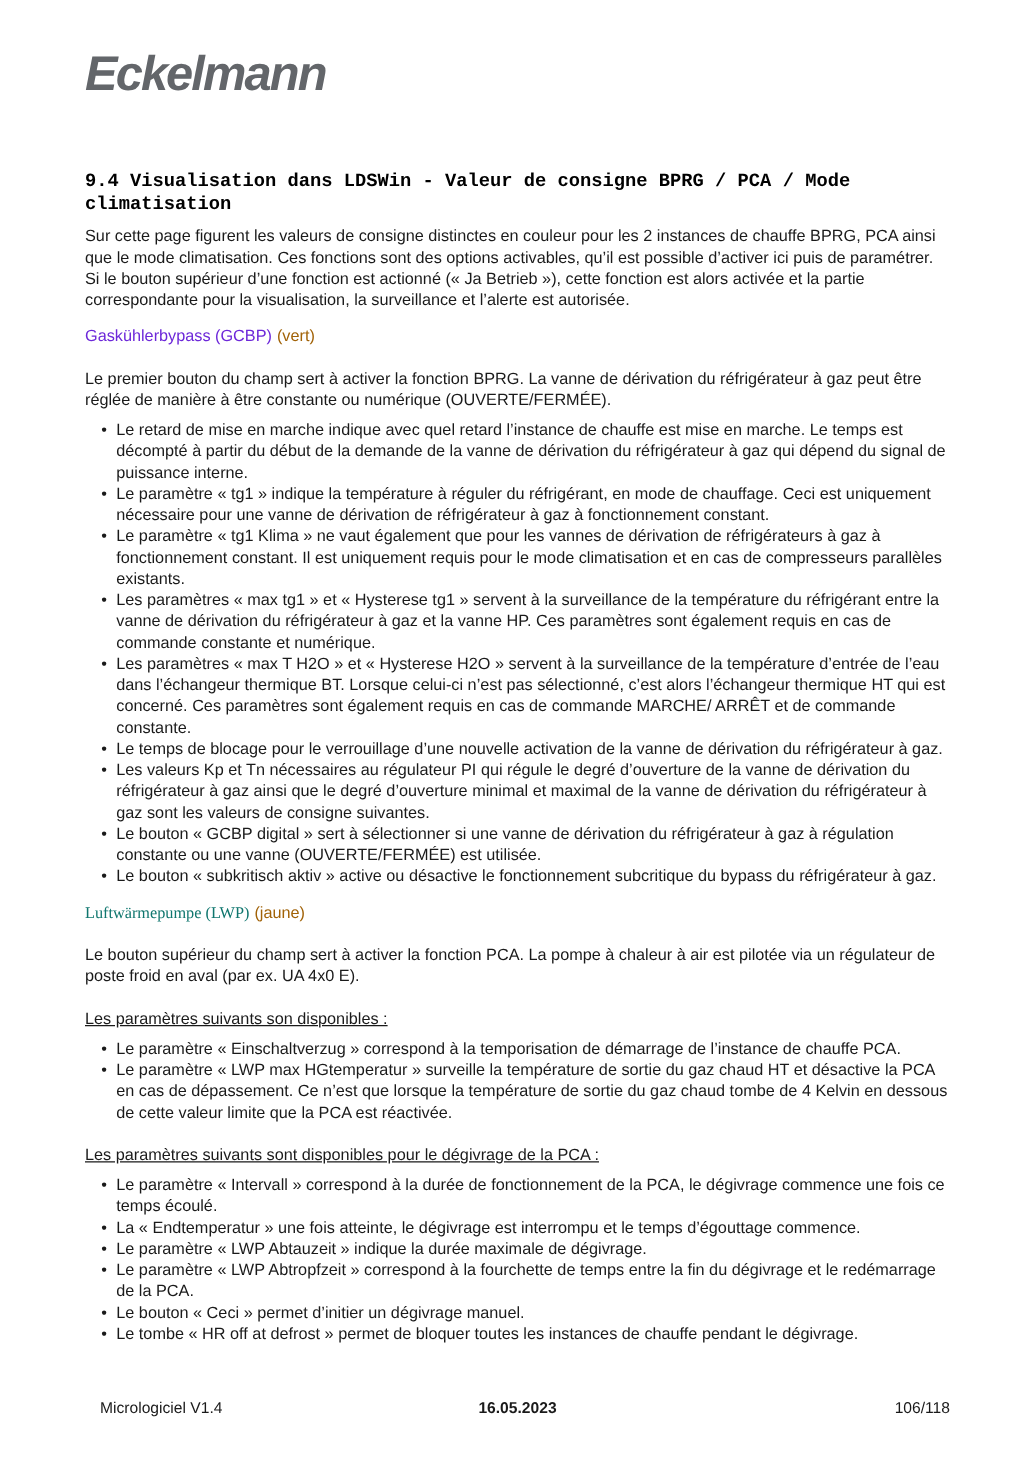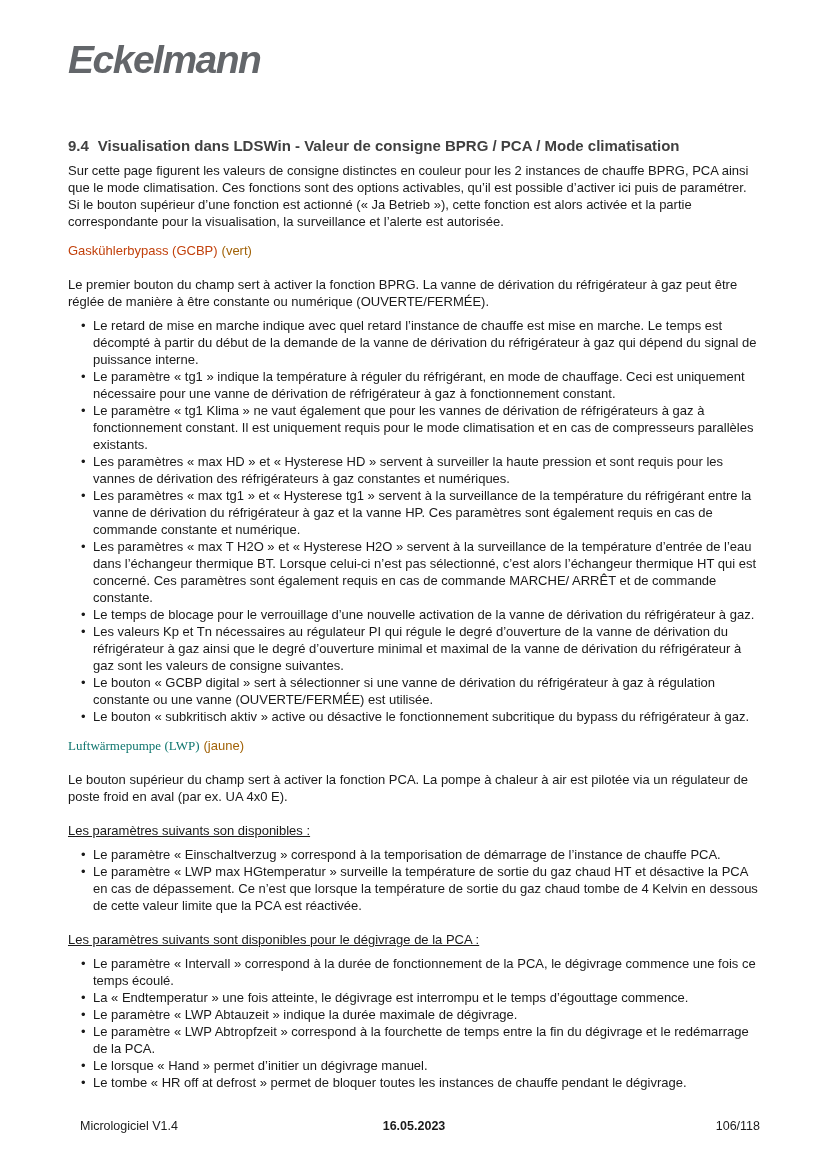--- a/index.html
+++ b/index.html
@@ -20,21 +20,22 @@
     font-size: 39px;
     font-weight: bold;
     letter-spacing: -1.5px;
     line-height: 40px;
   }
   h1.section-heading {
     margin: 57px 0 0 0;
     font-size: 15px;
     font-weight: bold;
     line-height: 18px;
-    color: #404040;
+    color: #000000;
+    font-family: Liberation Mono, monospace;
   }
   h1.section-heading .h-num { margin-right: 9px; }
   p, li {
     font-size: 13px;
     line-height: 17px;
   }
   p { margin: 7px 0 0 0; }
   p.gap-lg { margin-top: 17px; text-decoration: underline; }
   h2.subheading {
     margin: 12px 0 0 0;
@@ -75,30 +76,29 @@
 
   <div class="logo" style="color: rgb(99, 102, 106); font-style: italic;">Eckelmann</div>
 
   <h1 class="section-heading">
     <span class="h-num">9.4</span><span class="h-title">Visualisation dans LDSWin - Valeur de consigne BPRG / PCA / Mode climatisation</span>
   </h1>
 
   <p class="body-text">Sur cette page figurent les valeurs de consigne distinctes en couleur pour les 2 instances de chauffe BPRG, PCA ainsi que le mode climatisation. Ces fonctions sont des options activables, qu’il est possible d’activer ici puis de paramétrer. Si le bouton supérieur d’une fonction est actionné (« Ja Betrieb »), cette fonction est alors activée et la partie correspondante pour la visualisation, la surveillance et l’alerte est autorisée.</p>
 
   <h2 class="subheading">
-    <span class="link" style="color: #c2410c;">Gaskühlerbypass (GCBP)</span><span class="note">(vert)</span>
+    <span class="link" style="color: #6d28d9;">Gaskühlerbypass (GCBP)</span><span class="note">(vert)</span>
   </h2>
 
   <p class="lead">Le premier bouton du champ sert à activer la fonction BPRG. La vanne de dérivation du réfrigérateur à gaz peut être réglée de manière à être constante ou numérique (OUVERTE/FERMÉE).</p>
 
   <ul class="bullets">
     <li>Le retard de mise en marche indique avec quel retard l’instance de chauffe est mise en marche. Le temps est décompté à partir du début de la demande de la vanne de dérivation du réfrigérateur à gaz qui dépend du signal de puissance interne.</li>
     <li>Le paramètre « tg1 » indique la température à réguler du réfrigérant, en mode de chauffage. Ceci est uniquement nécessaire pour une vanne de dérivation de réfrigérateur à gaz à fonctionnement constant.</li>
     <li>Le paramètre « tg1 Klima » ne vaut également que pour les vannes de dérivation de réfrigérateurs à gaz à fonctionnement constant. Il est uniquement requis pour le mode climatisation et en cas de compresseurs parallèles existants.</li>
-    <li>Les paramètres « max HD » et « Hysterese HD » servent à surveiller la haute pression et sont requis pour les vannes de dérivation des réfrigérateurs à gaz constantes et numériques.</li>
     <li>Les paramètres « max tg1 » et « Hysterese tg1 » servent à la surveillance de la température du réfrigérant entre la vanne de dérivation du réfrigérateur à gaz et la vanne HP. Ces paramètres sont également requis en cas de commande constante et numérique.</li>
     <li>Les paramètres « max T H2O » et « Hysterese H2O » servent à la surveillance de la température d’entrée de l’eau dans l’échangeur thermique BT. Lorsque celui-ci n’est pas sélectionné, c’est alors l’échangeur thermique HT qui est concerné. Ces paramètres sont également requis en cas de commande MARCHE/ ARRÊT et de commande constante.</li>
     <li>Le temps de blocage pour le verrouillage d’une nouvelle activation de la vanne de dérivation du réfrigérateur à gaz.</li>
     <li>Les valeurs Kp et Tn nécessaires au régulateur PI qui régule le degré d’ouverture de la vanne de dérivation du réfrigérateur à gaz ainsi que le degré d’ouverture minimal et maximal de la vanne de dérivation du réfrigérateur à gaz sont les valeurs de consigne suivantes.</li>
     <li>Le bouton « GCBP digital » sert à sélectionner si une vanne de dérivation du réfrigérateur à gaz à régulation constante ou une vanne (OUVERTE/FERMÉE) est utilisée.</li>
     <li>Le bouton « subkritisch aktiv » active ou désactive le fonctionnement subcritique du bypass du réfrigérateur à gaz.</li>
   </ul>
 
   <h2 class="subheading">
     <span class="link" style="color: #0f766e; font-family: Liberation Serif, serif;">Luftwärmepumpe (LWP)</span><span class="note">(jaune)</span>
@@ -113,21 +113,21 @@
     <li>Le paramètre « LWP max HGtemperatur » surveille la température de sortie du gaz chaud HT et désactive la PCA en cas de dépassement. Ce n’est que lorsque la température de sortie du gaz chaud tombe de 4 Kelvin en dessous de cette valeur limite que la PCA est réactivée.</li>
   </ul>
 
   <p class="gap-lg">Les paramètres suivants sont disponibles pour le dégivrage de la PCA :</p>
 
   <ul class="bullets">
     <li>Le paramètre « Intervall » correspond à la durée de fonctionnement de la PCA, le dégivrage commence une fois ce temps écoulé.</li>
     <li>La « Endtemperatur » une fois atteinte, le dégivrage est interrompu et le temps d’égouttage commence.</li>
     <li>Le paramètre « LWP Abtauzeit » indique la durée maximale de dégivrage.</li>
     <li>Le paramètre « LWP Abtropfzeit » correspond à la fourchette de temps entre la fin du dégivrage et le redémarrage de la PCA.</li>
-    <li>Le lorsque « Hand » permet d’initier un dégivrage manuel.</li>
+    <li>Le bouton « Ceci » permet d’initier un dégivrage manuel.</li>
     <li>Le tombe « HR off at defrost » permet de bloquer toutes les instances de chauffe pendant le dégivrage.</li>
   </ul>
 
   <div class="footer">
     <span class="f-left">Micrologiciel V1.4</span>
     <span class="f-center">16.05.2023</span>
     <span class="f-right">106/118</span>
   </div>
 
 </div>

